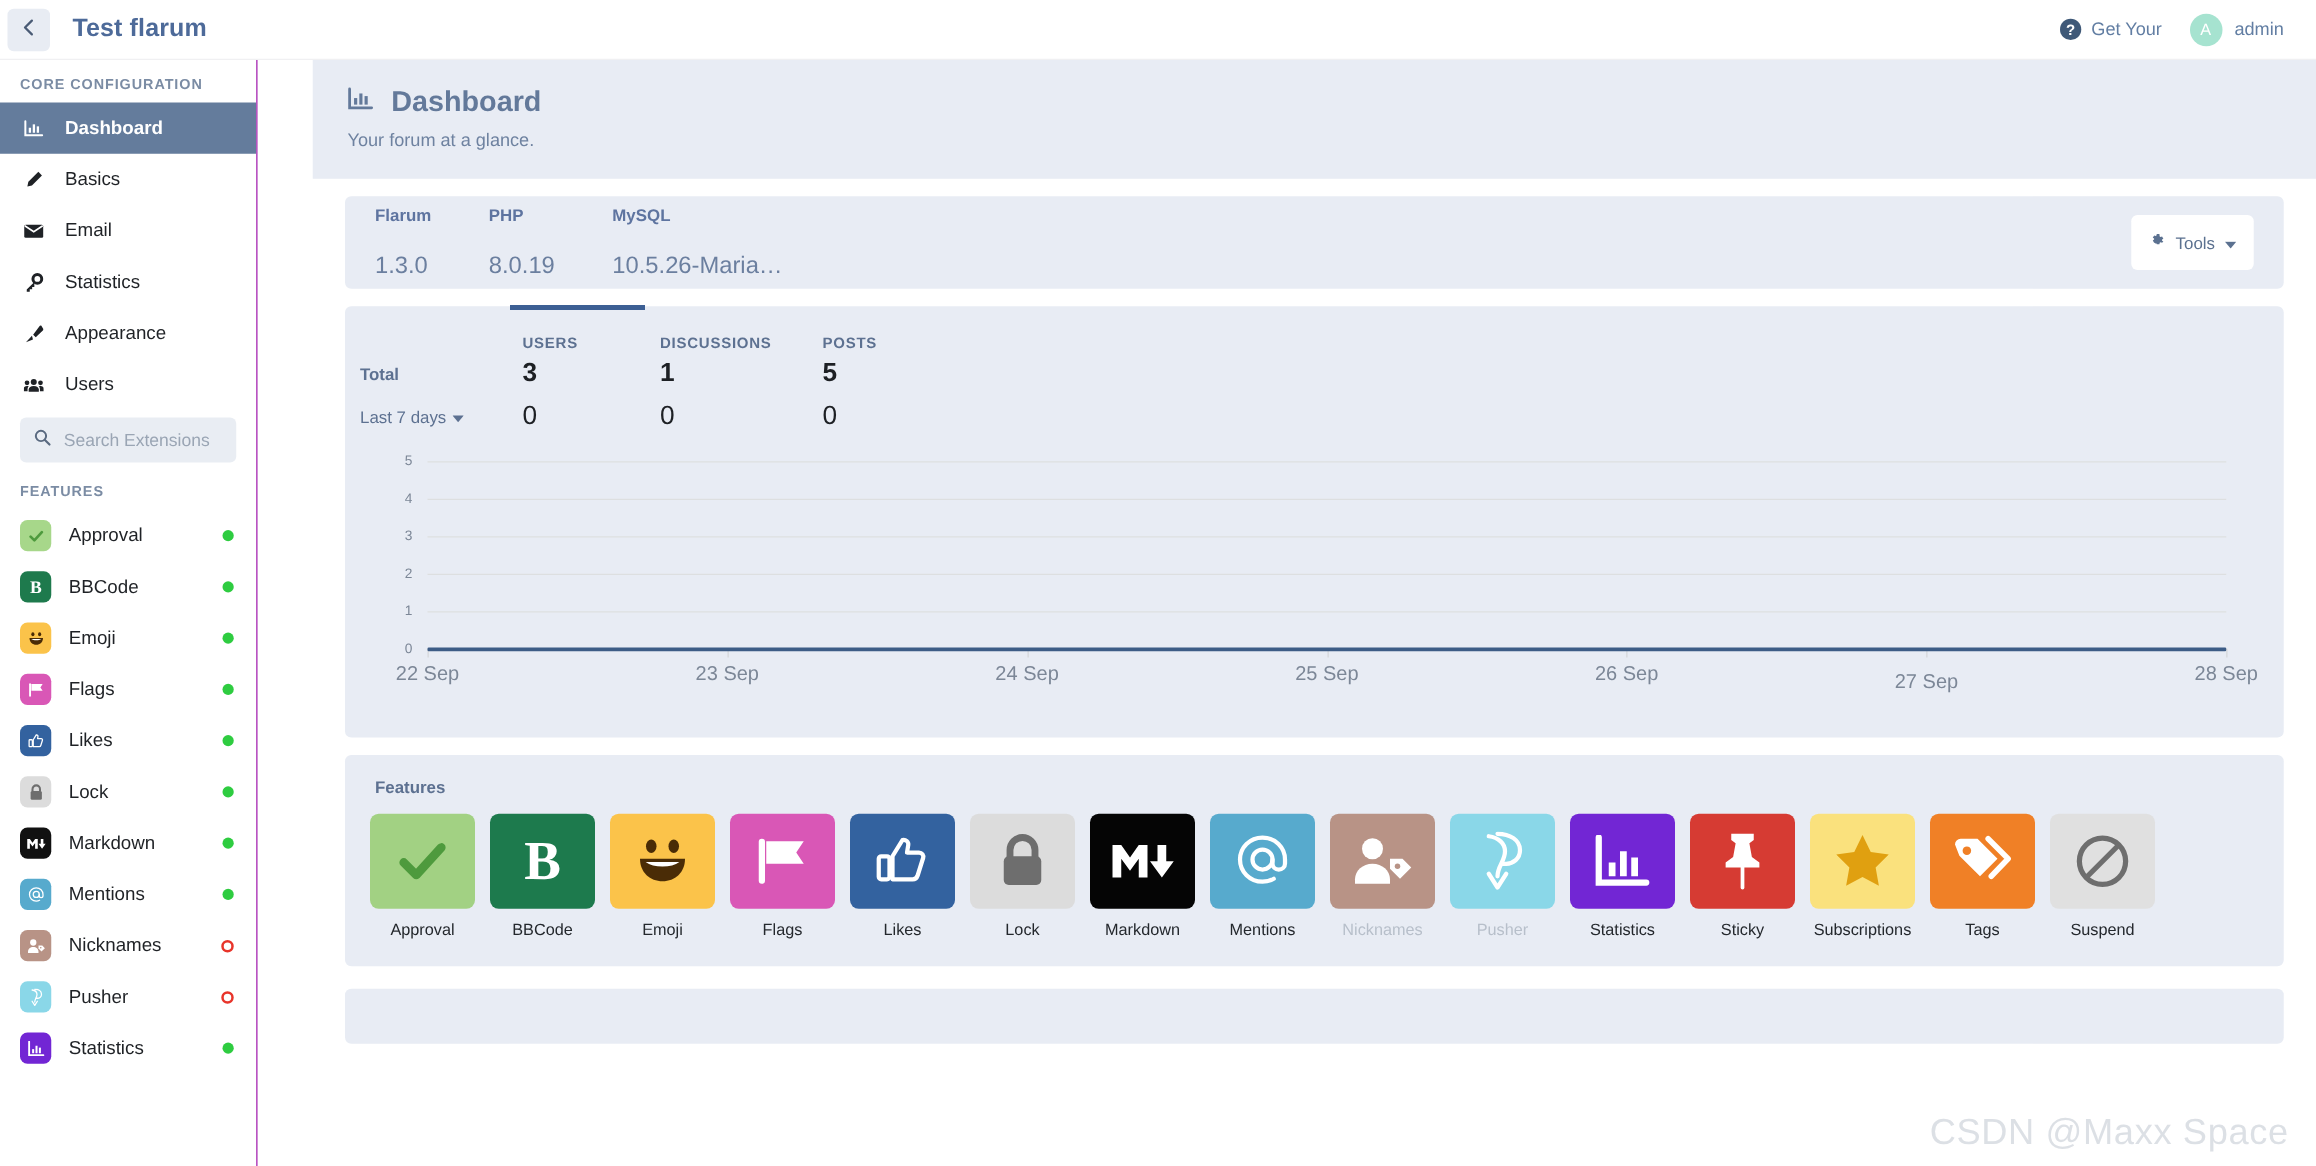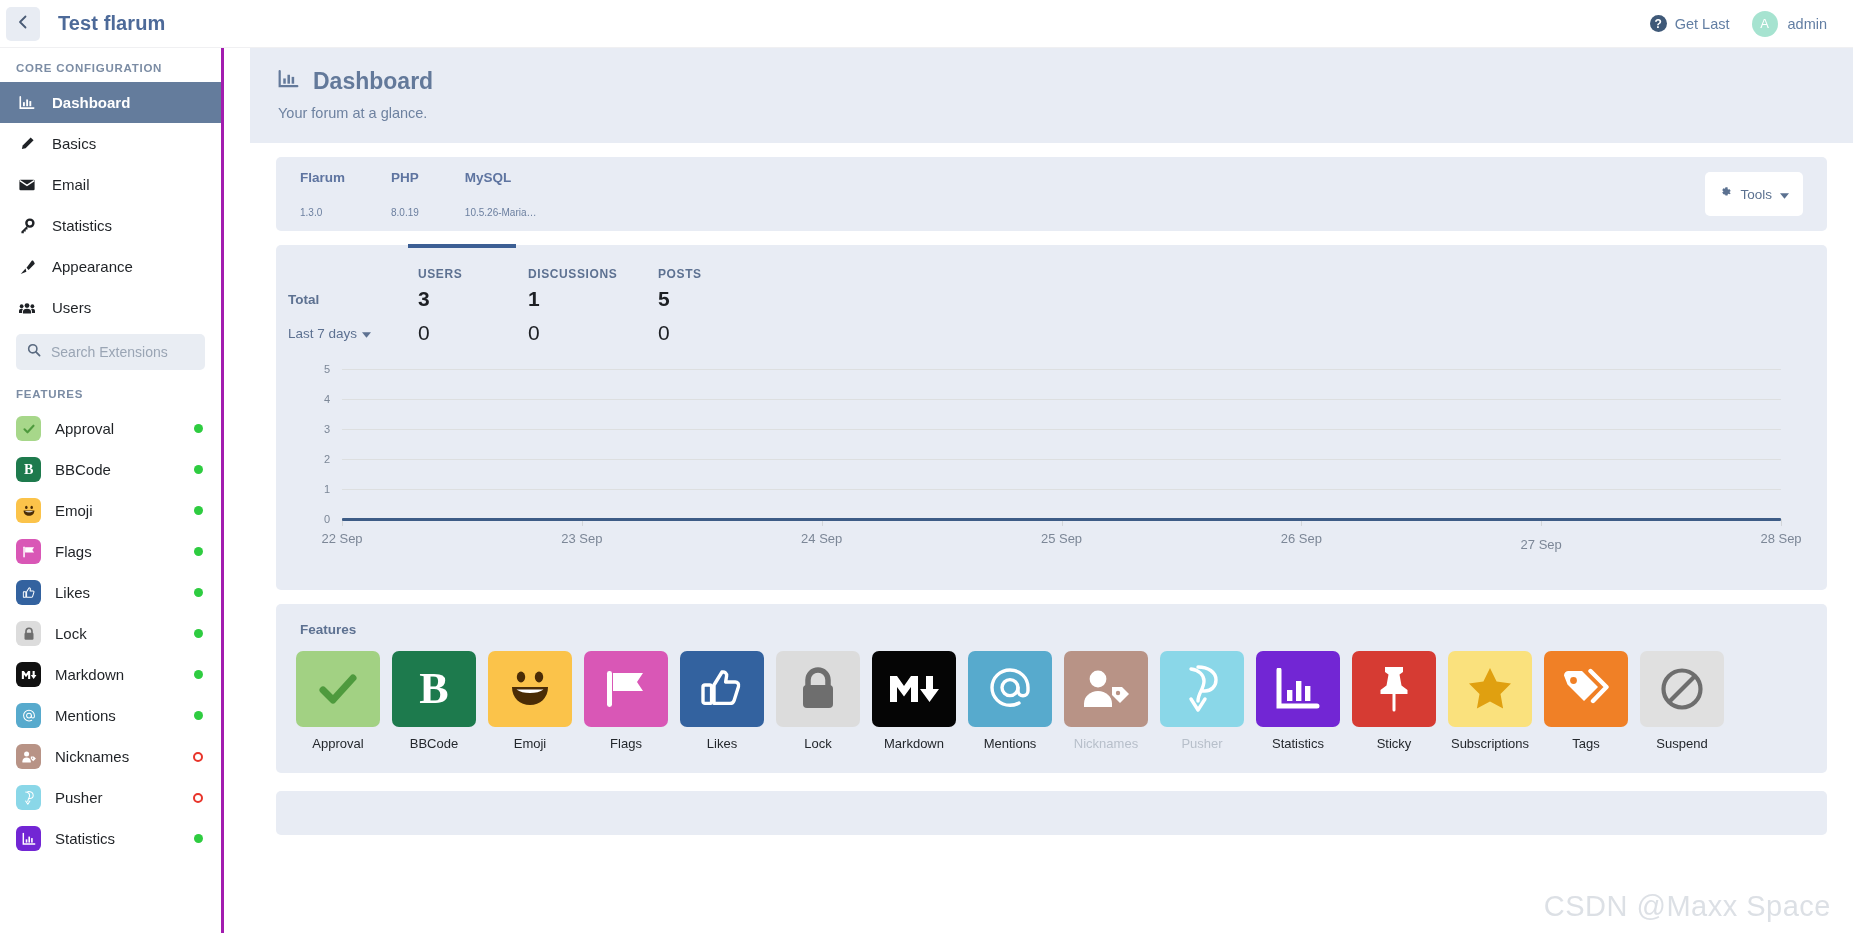--- a/index.html
+++ b/index.html
@@ -45,23 +45,23 @@
     color: #627ea3; font-size: 14.5px; cursor: pointer;
   }
   .avatar {
     width: 26px; height: 26px; border-radius: 50%;
     background: #a6e3d0; color: #fff; font-size: 13px;
     display: flex; align-items: center; justify-content: center;
   }
 
   
   .sidebar {
-    position: absolute; top: 48px; left: 0; width: 224px; height: 885px;
+    position: absolute; top: 48px; left: 0; width: 206px; height: 885px;
     background: #fff; overflow: hidden; z-index: 5;
-    border-right: 3px solid #a21caf;
+    border-right: 1px solid #a21caf;
   }
   .side-head {
     font-size: 11.5px; font-weight: 700; letter-spacing: .75px;
     color: #7b8ca4; padding: 14px 16px 8px 16px; text-transform: uppercase;
   }
   .side-item {
     display: flex; align-items: center; gap: 14px;
     height: 41px; padding: 0 16px; cursor: pointer;
     font-size: 15px; color: #1f2226;
   }
@@ -105,21 +105,21 @@
   .page-sub { margin-top: 10px; font-size: 14.5px; color: #6e82a0; }
 
   .card {
     background: #e8ecf4; border-radius: 5px; margin: 14px 26px 0 26px;
     position: relative;
   }
   .info-card { height: 74px; display: flex; align-items: center; padding: 0 24px; }
   .info-col { margin-right: 46px; }
   .info-k { font-size: 13.5px; font-weight: 700; color: #5e7characters; }
   .info-k { color: #5e74a0; }
-  .info-v { font-size: 10px; color: #6b7f9f; margin-top: 22px; }
+  .info-v { font-size: 19px; color: #6b7f9f; margin-top: 22px; }
   .tools-btn {
     margin-left: auto; background: #fff; border: none; border-radius: 5px;
     height: 44px; padding: 0 14px; display: flex; align-items: center; gap: 8px;
     color: #5b7190; font-size: 13.5px; cursor: pointer;
     font-family: "Liberation Sans", sans-serif;
   }
 
   
   .stats-card { padding: 0 0 22px 0; height: 345px; }
   .stats-grid {
@@ -148,21 +148,21 @@
     position: absolute; right: calc(100% - 36px); font-size: 11px; color: #7c8797;
     transform: translateY(-50%); text-align: right; width: 30px;
   }
   .gridline {
     position: absolute; left: 42px; right: 22px; height: 1px; background: #dddfe0;
   }
   .x-tick {
     position: absolute; top: 0; width: 1px; height: 7px; background: #d3d6d9;
   }
   .x-lab {
-    position: absolute; top: 12px; font-size: 13px; color: #7c8797;
+    position: absolute; top: 12px; font-size: 16px; color: #7c8797;
     transform: translateX(-50%); white-space: nowrap;
   }
   .series-line {
     position: absolute; height: 3px; background: #3d5c86; border-radius: 1px;
   }
 
   
   .feat-card { padding: 16px 20px 22px 20px; }
   .feat-title { font-size: 13.5px; font-weight: 700; color: #5d7191; margin: 2px 0 14px 4px; }
   .feat-row { display: flex; gap: 12px; }
@@ -191,21 +191,21 @@
     <span>
       <svg width="12" height="14" viewBox="0 0 12 14">
           <path d="M8.5 1.5L3 7l5.5 5.5" fill="none" stroke="#4a5b75" stroke-width="1.8" stroke-linecap="round" stroke-linejoin="round"></path>
         </svg>
     </span>
   </button>
   <div class="app-title">Test flarum</div>
   <div class="topbar-right">
     <div class="help-link">
       <span class="help-icon">?</span>
-      <span>Get Last</span>
+      <span>Get Your</span>
     </div>
     <div class="user-chip">
       <span class="avatar">A</span>
       <span>admin</span>
     </div>
   </div>
 </div>
 
 <div class="sidebar">
   <div class="side-head">CORE CONFIGURATION</div>

